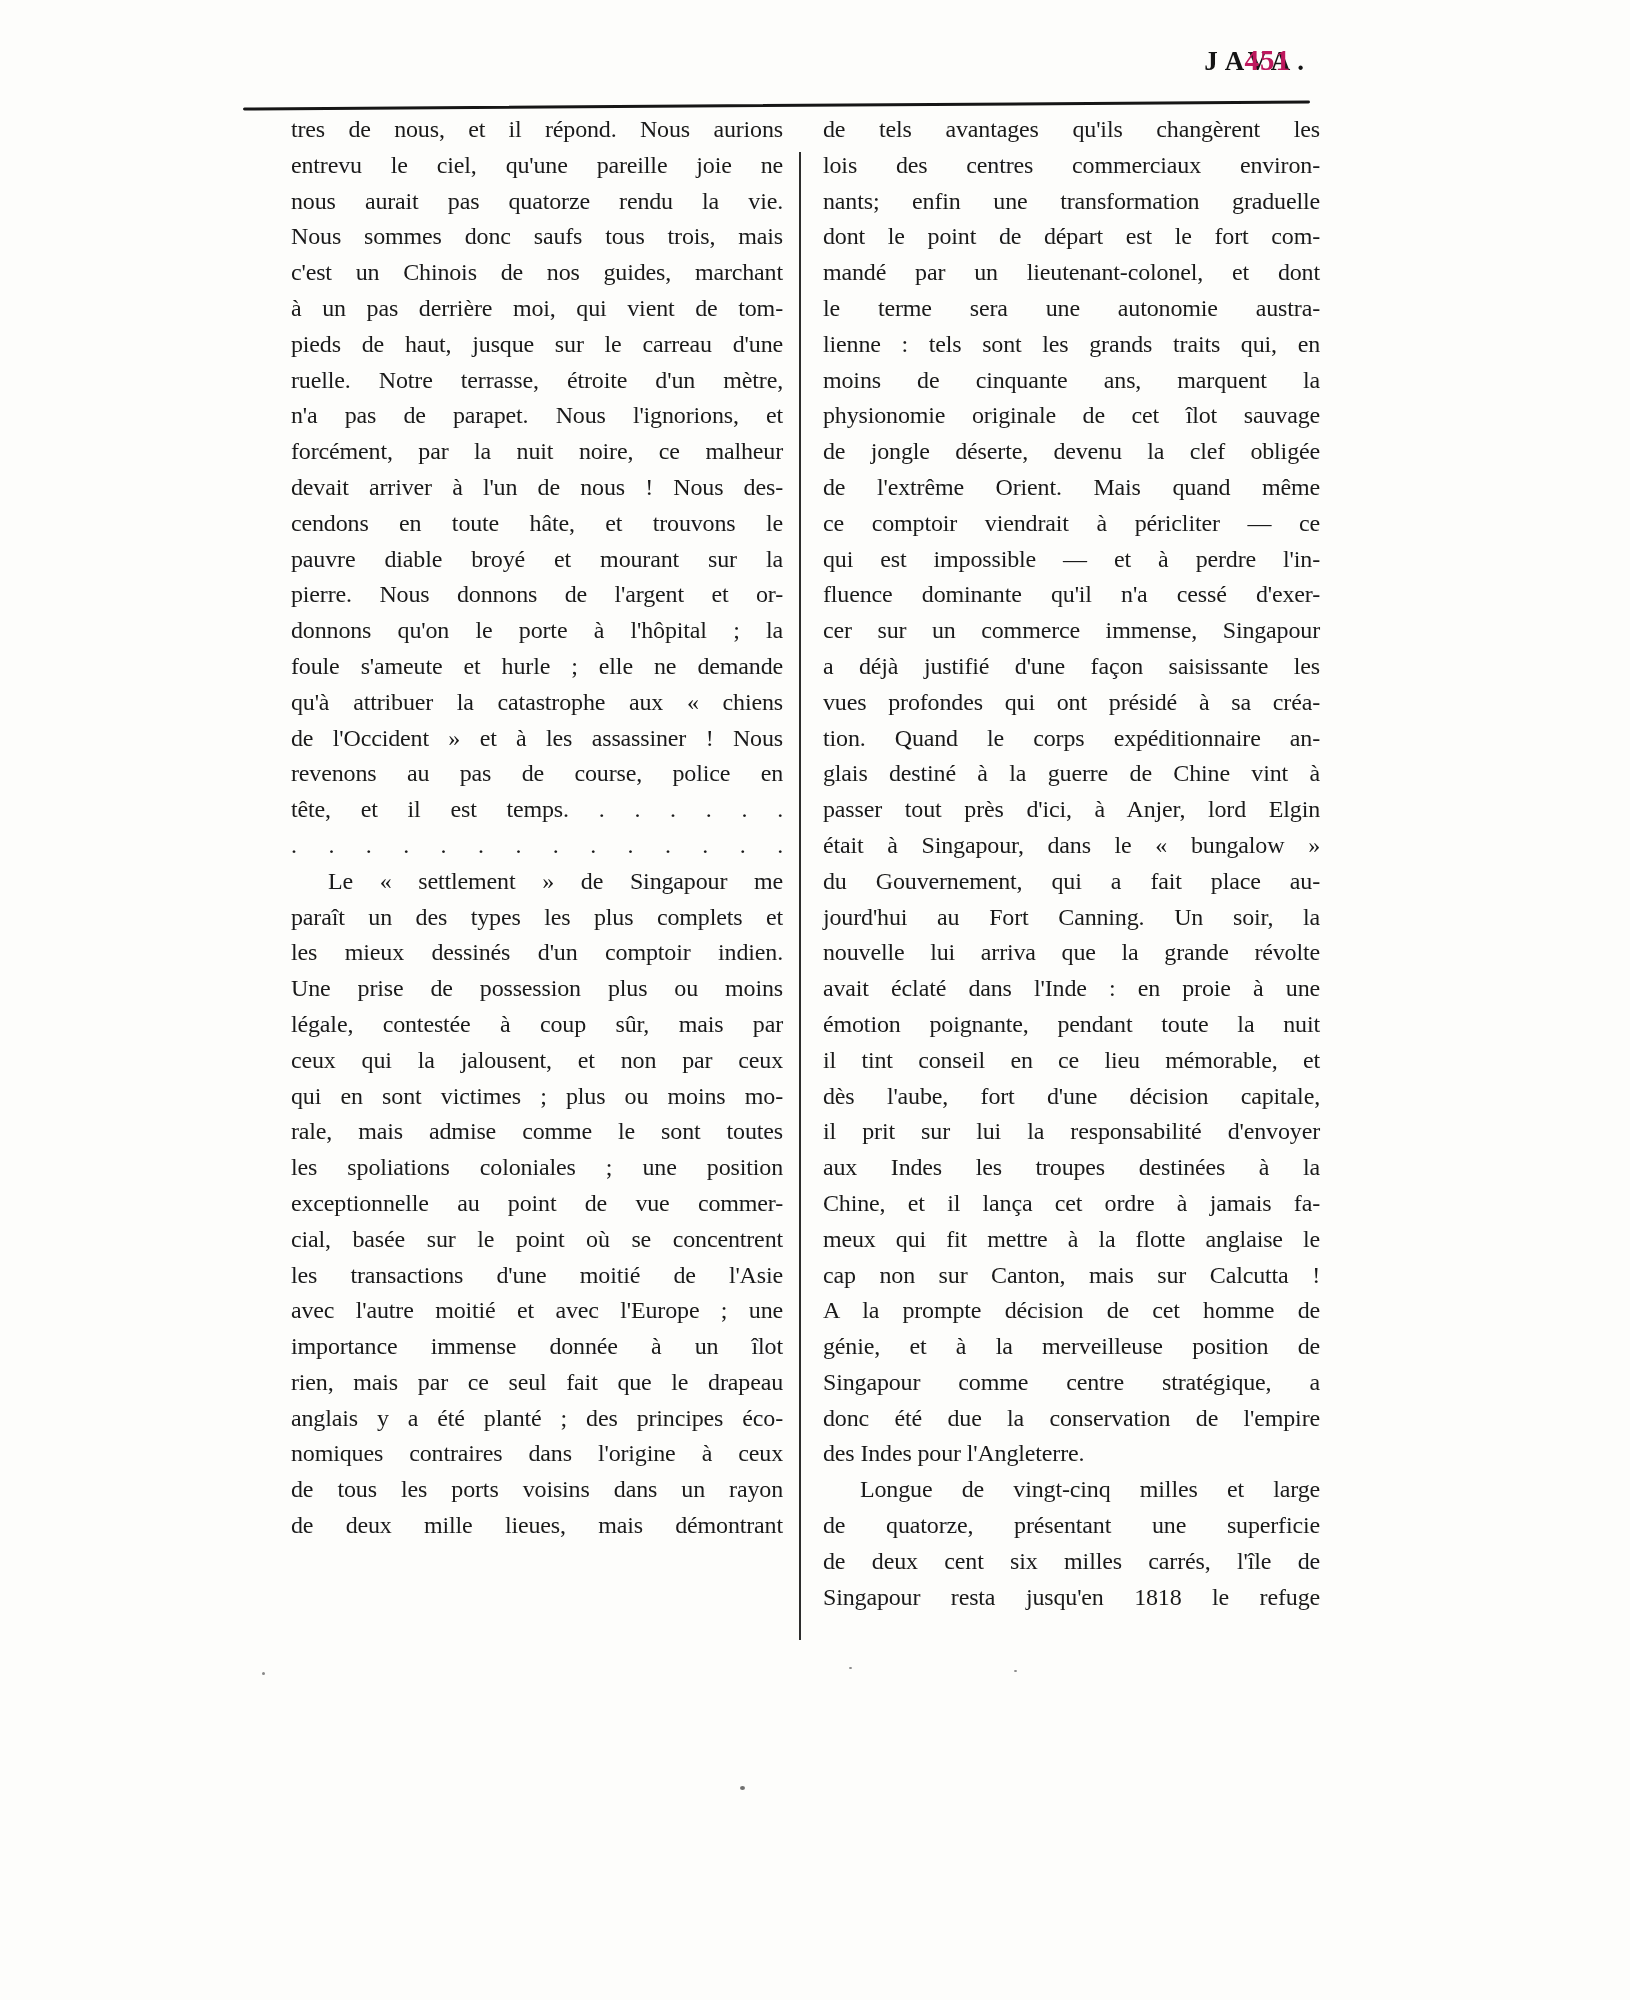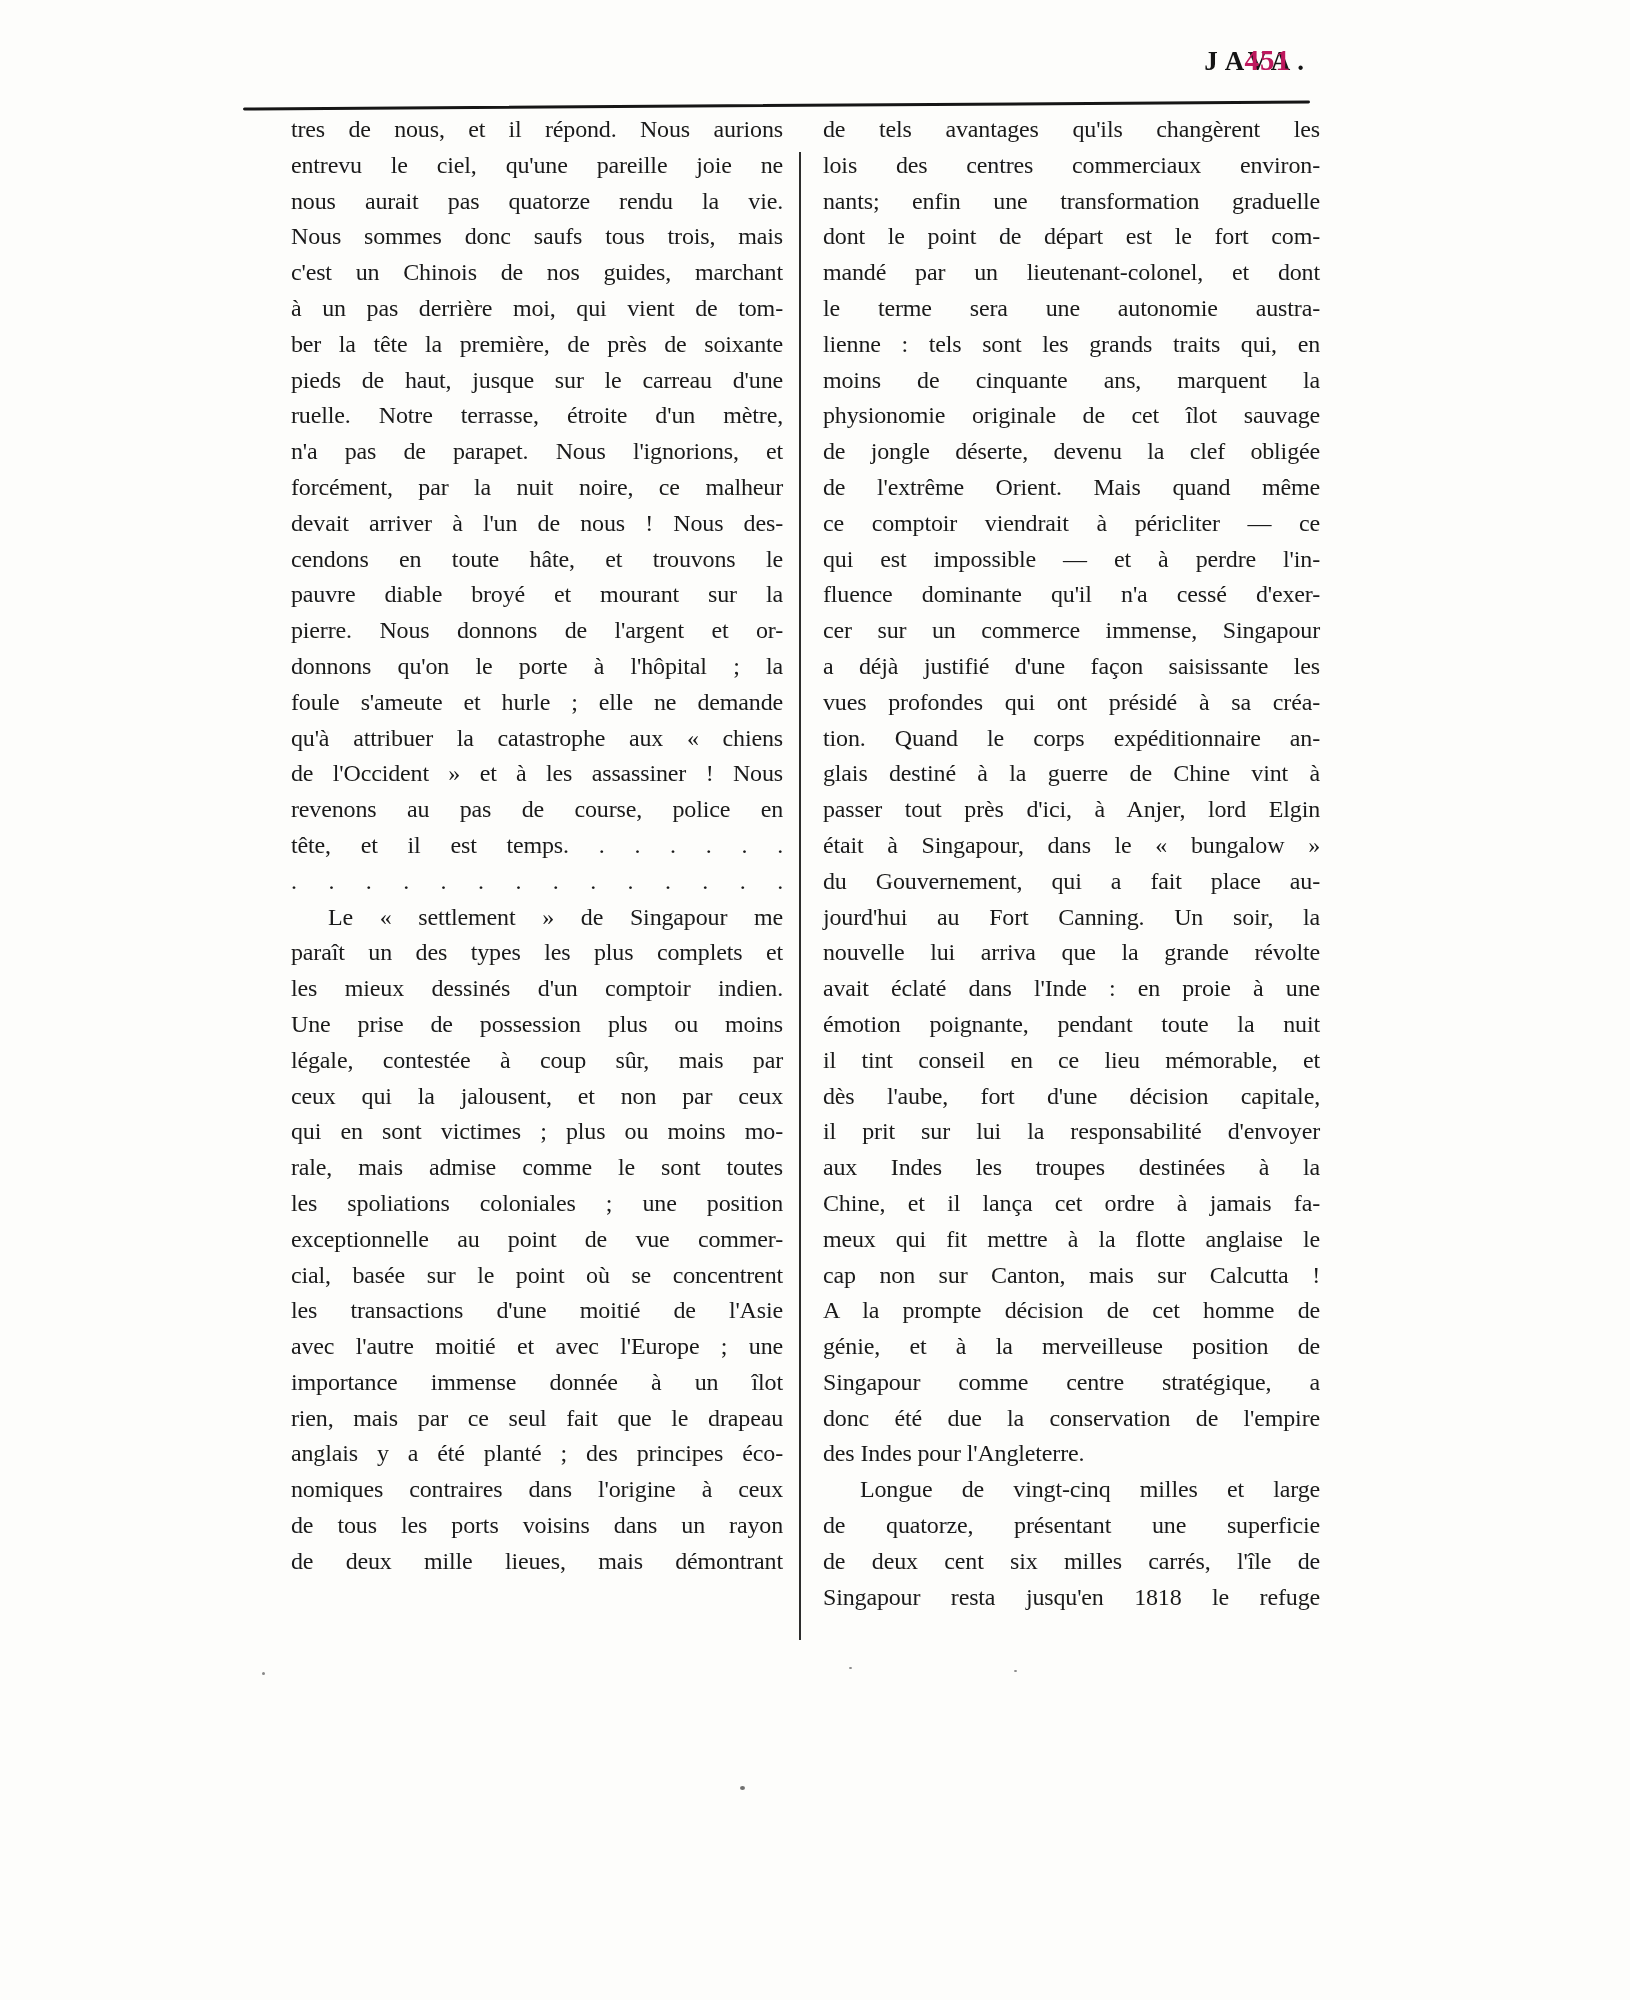--- a/index.html
+++ b/index.html
@@ -67,21 +67,20 @@
 
   <div class="head-rule"></div>
 
   <div class="column col-left" id="col-left">
       <div class="line">tres de nous, et il répond. Nous aurions</div>
       <div class="line">entrevu le ciel, qu'une pareille joie ne</div>
       <div class="line">nous aurait pas quatorze rendu la vie.</div>
       <div class="line">Nous sommes donc saufs tous trois, mais</div>
       <div class="line">c'est un Chinois de nos guides, marchant</div>
       <div class="line">à un pas derrière moi, qui vient de tom-</div>
-      <div class="line">ber la tête la première, de près de soixante</div>
       <div class="line">pieds de haut, jusque sur le carreau d'une</div>
       <div class="line">ruelle. Notre terrasse, étroite d'un mètre,</div>
       <div class="line">n'a pas de parapet. Nous l'ignorions, et</div>
       <div class="line">forcément, par la nuit noire, ce malheur</div>
       <div class="line">devait arriver à l'un de nous ! Nous des-</div>
       <div class="line">cendons en toute hâte, et trouvons le</div>
       <div class="line">pauvre diable broyé et mourant sur la</div>
       <div class="line">pierre. Nous donnons de l'argent et or-</div>
       <div class="line">donnons qu'on le porte à l'hôpital ; la</div>
       <div class="line">foule s'ameute et hurle ; elle ne demande</div>

